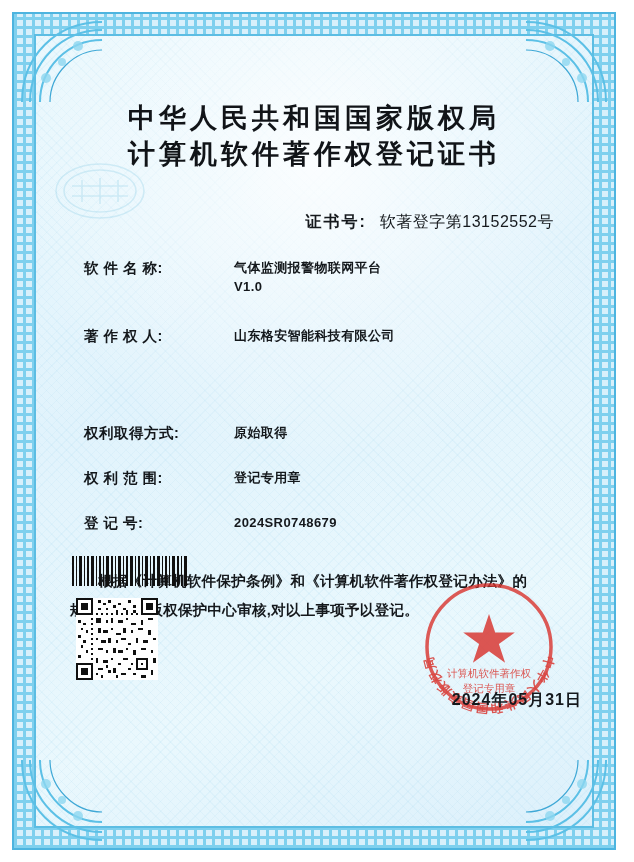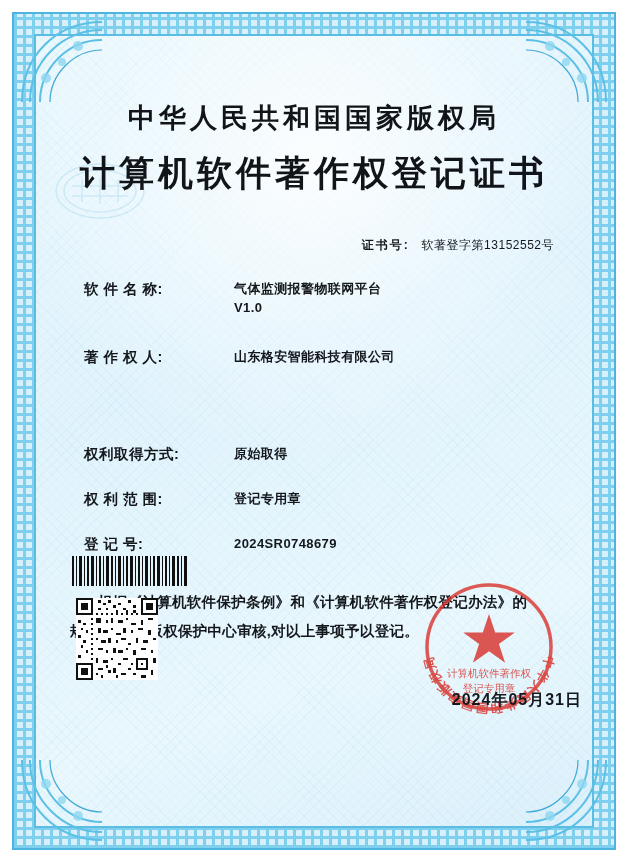--- a/index.html
+++ b/index.html
@@ -117,27 +117,27 @@
     text-align: center;
     margin-top: 48px;
   }
   .title-line1, .title-line2 {
     font-family: "DejaVu Serif", "Liberation Serif", serif;
     font-weight: bold;
     color: #111418;
     letter-spacing: 4px;
   }
   .title-line1 { font-size: 27px; }
-  .title-line2 { font-size: 35px; margin-top: 14px; }
+  .title-line2 { font-size: 27px; margin-top: 0; }
 
   .cert-no-row {
     margin-top: 40px;
     text-align: right;
     padding-right: 22px;
-    font-size: 12px;
+    font-size: 16px;
     color: #15191d;
     letter-spacing: 0.5px;
   }
   .cert-no-label { font-weight: bold; letter-spacing: 2px; }
   .cert-no-value { margin-left: 8px; }
 
   .fields {
     margin-top: 26px;
     padding-left: 32px;
   }

